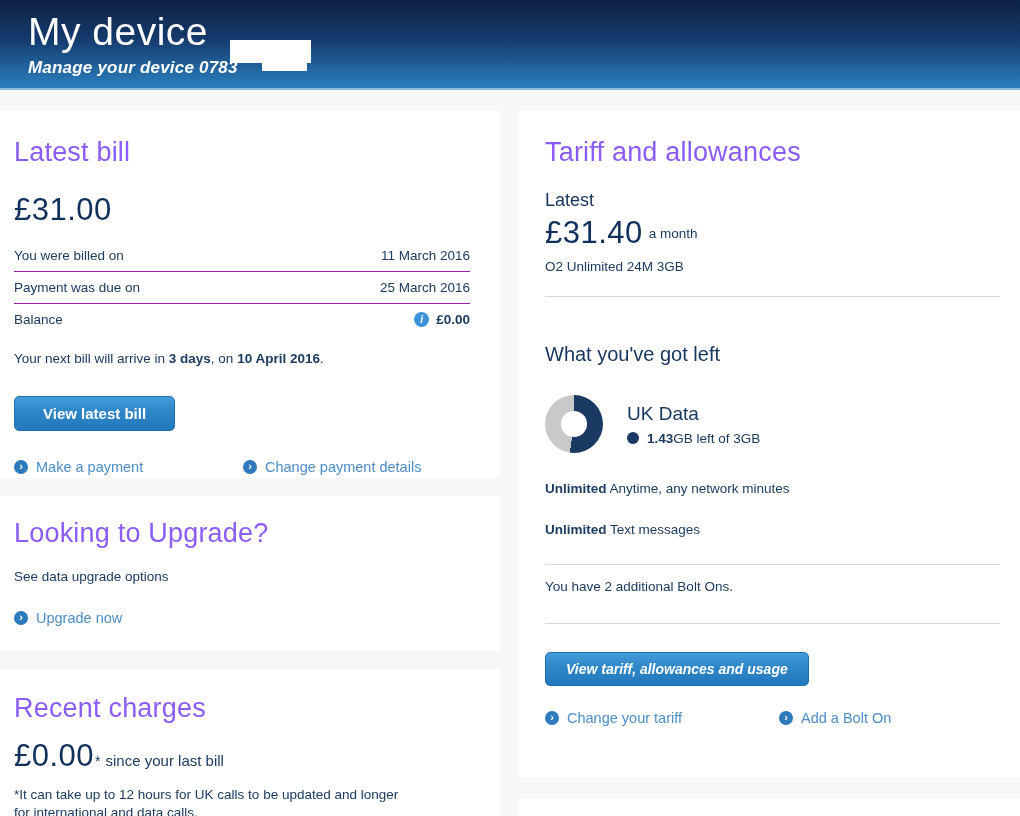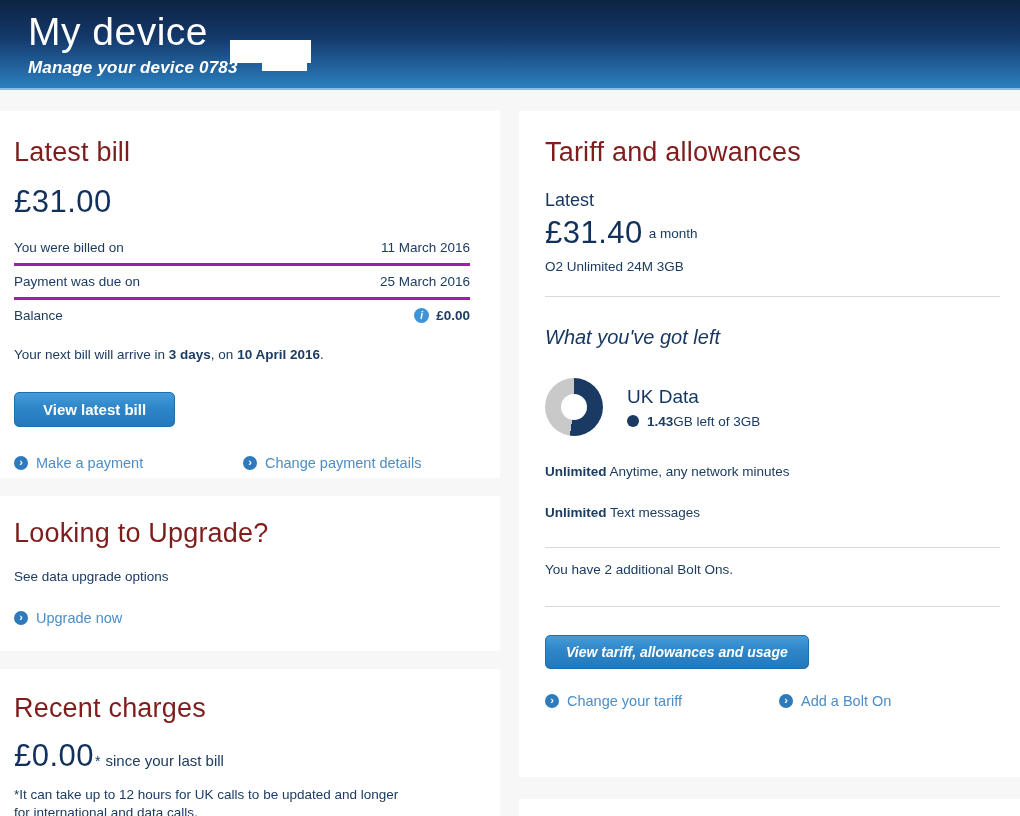--- a/index.html
+++ b/index.html
@@ -33,33 +33,33 @@
   .redact.r2 { left: 262px; top: 61px; width: 45px; height: 10px; }
 
   
   .card { position: absolute; background: #ffffff; }
   #card-latest-bill   { left: 0;     top: 111px; width: 500px; height: 367px; padding: 0 30px 0 14px; }
   #card-upgrade       { left: 0;     top: 496px; width: 500px; height: 155px; padding: 0 30px 0 14px; }
   #card-recent        { left: 0;     top: 669px; width: 500px; height: 147px; padding: 0 30px 0 14px; }
   #card-tariff        { left: 519px; top: 111px; width: 501px; height: 666px; padding: 0 20px 0 26px; }
   #card-bottom-right  { left: 519px; top: 799px; width: 501px; height: 17px; }
 
-  h2.card-title { font-size: 27px; font-weight: normal; color: #7f1d1d; letter-spacing: 0.2px; }
+  h2.card-title { font-size: 27px; font-weight: normal; color: #8b5cf6; letter-spacing: 0.2px; }
   h3.section-title { font-size: 20px; font-weight: normal; color: #16365f; }
 
   .big-amount { font-size: 31px; font-weight: normal; color: #11315c; letter-spacing: 0.5px; }
   .small-text { font-size: 13.5px; color: #1c3c62; }
 
   
   #card-latest-bill h2 { margin-top: 26px; }
-  #card-latest-bill .big-amount { margin-top: 16px; }
+  #card-latest-bill .big-amount { margin-top: 24px; }
   .bill-rows { margin-top: 12px; }
   .bill-row {
     display: flex; justify-content: space-between; align-items: center;
-    padding: 8px 0; border-bottom: 3px solid #a21caf;
+    padding: 8px 0; border-bottom: 1px solid #a21caf;
     font-size: 13.5px;
   }
   .bill-row:last-child { border-bottom: none; }
   .bill-row .value { text-align: right; }
   .bill-row .value-strong { font-weight: bold; }
   .balance-value { display: flex; align-items: center; gap: 7px; }
   .info-icon {
     width: 15px; height: 15px; border-radius: 50%;
     background: #3f93d8; color: #ffffff;
     font-size: 10px; font-weight: bold; font-style: italic;
@@ -106,21 +106,21 @@
   .charge-line .suffix { font-size: 15px; margin-left: 5px; }
   .footnote { margin-top: 12px; font-size: 13.5px; max-width: 400px; line-height: 1.35; }
 
   
   #card-tariff h2 { margin-top: 26px; }
   .tariff-label { margin-top: 22px; font-size: 18px; font-weight: normal; color: #16365f; }
   .price-line { margin-top: 4px; display: flex; align-items: center; }
   .price-line .suffix { font-size: 13.5px; margin-left: 6px; }
   .plan-name { margin-top: 8px; font-size: 13.5px; }
   .divider { border: none; border-top: 1px solid #d9d9d9; margin-top: 22px; }
-  #card-tariff h3.got-left { margin-top: 29px; font-style: italic; }
+  #card-tariff h3.got-left { margin-top: 46px; }
 
   .usage-row { margin-top: 29px; display: flex; align-items: center; gap: 24px; }
   .donut { position: relative; width: 58px; height: 58px; border-radius: 50%; flex: 0 0 auto; }
   .donut::after {
     content: ""; position: absolute; left: 16px; top: 16px;
     width: 26px; height: 26px; border-radius: 50%; background: #ffffff;
   }
   .usage-info .usage-title { font-size: 19px; color: #16365f; }
   .usage-detail { margin-top: 6px; display: flex; align-items: center; gap: 8px; font-size: 13.5px; }
   .bullet-dot { width: 12px; height: 12px; border-radius: 50%; background: #1b3a63; display: inline-block; }

